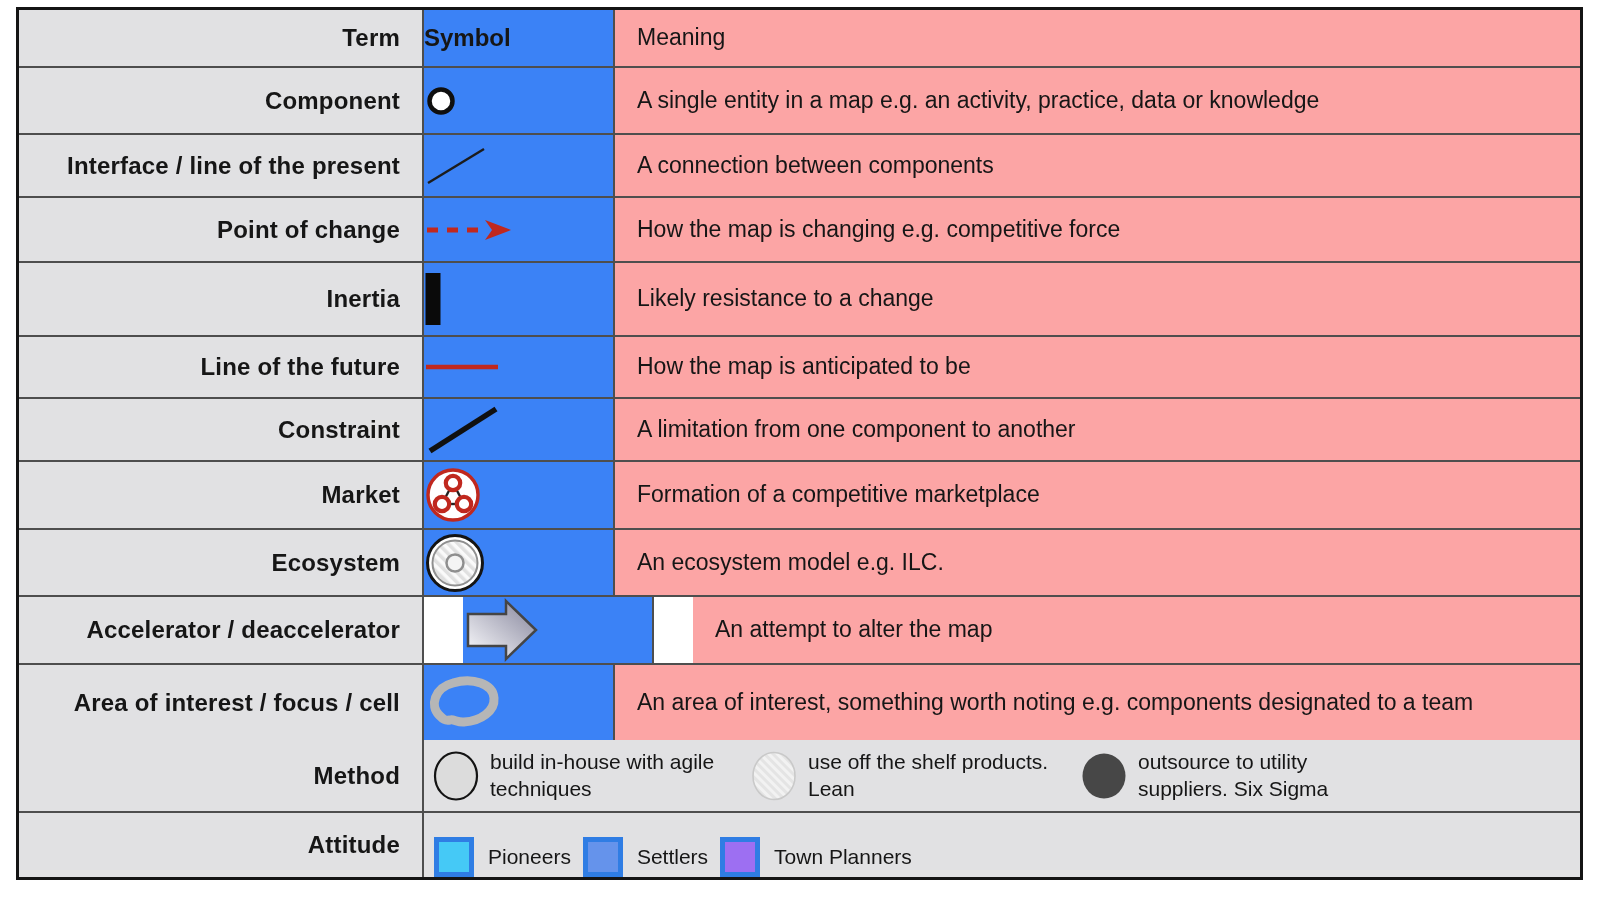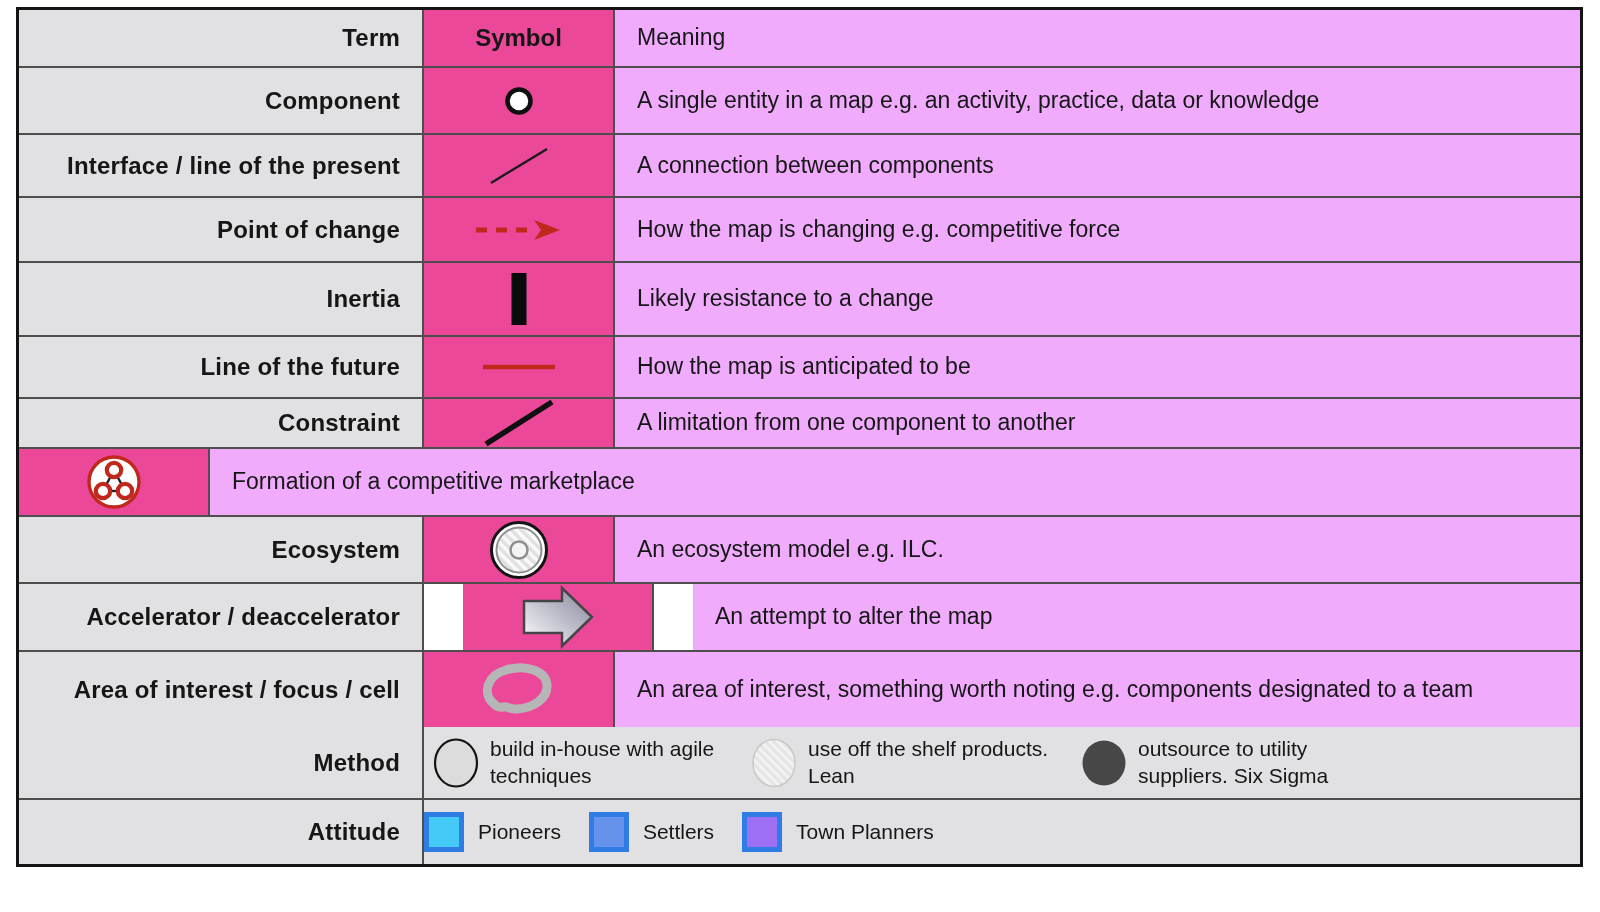--- a/index.html
+++ b/index.html
@@ -17,49 +17,48 @@
   .cell { display: flex; align-items: center; }
   .term-cell {
     width: 405px; flex: none;
     justify-content: flex-end;
     padding-right: 22px;
     background: #e1e1e3;
     border-right: 2px solid #4e4e4e;
   }
   .symbol-cell {
     width: 191px; flex: none;
-    justify-content: center;
-    background: #ec4899;
+    background: #3b82f6;
     border-right: 2px solid #4e4e4e;
   }
   .meaning-cell {
     flex: 1;
     padding-left: 22px; padding-right: 24px;
-    background: #f0abfc;
+    background: #fca5a5;
   }
   .merged-cell {
     flex: 1;
     background: #e1e1e3;
     display: flex; align-items: center;
   }
   .term-label { font-weight: 700; font-size: 24px; letter-spacing: 0.2px; }
   .meaning-text { font-size: 23px; line-height: 1.3; }
   .header-meaning { font-weight: 400; }
   .symbol-header-label { font-weight: 700; font-size: 24px; }
 
   .method-cell { padding-left: 8px; }
   .method-item { display: flex; align-items: center; gap: 10px; flex: none; }
   .method-item-1 { width: 318px; }
   .method-item-2 { width: 330px; }
   .method-label { font-size: 21px; line-height: 1.25; }
   .method-label-1 { max-width: 252px; }
   .method-label-2 { max-width: 274px; }
   .method-label-3 { max-width: 212px; }
 
-  .attitude-cell { gap: 28px; }
+  .attitude-cell { padding-left: 10px; gap: 12px; align-items: flex-end; }
   .attitude-item { display: flex; align-items: center; gap: 14px; flex: none; }
   .attitude-label { font-size: 21px; }
   .attitude-swatch { width: 40px; height: 40px; border: 5px solid; flex: none; }
 
   .symbol-wrap { display: flex; align-items: center; justify-content: center; }
 </style>
 </head>
 <body>
 
 <div class="legend-table">
@@ -153,37 +152,40 @@
             <svg width="76" height="10" viewBox="0 0 76 10">
               <line x1="2" y1="5" x2="74" y2="5" stroke="#c0281e" stroke-width="4.5"></line>
             </svg>
           </span>
         </div>
     <div class="cell meaning-cell">
       <span class="meaning-text">How the map is anticipated to be</span>
     </div>
   </div>
 
-  <div class="row" style="height: 50px;">
+  <div class="row" style="height: 63px;">
     <div class="cell term-cell">
       <span class="term-label">Constraint</span>
     </div>
     <div class="cell symbol-cell">
           <span class="symbol-wrap">
             <svg width="78" height="52" viewBox="0 0 78 52">
               <line x1="6" y1="47" x2="72" y2="5" stroke="#101010" stroke-width="5.5"></line>
             </svg>
           </span>
         </div>
     <div class="cell meaning-cell">
       <span class="meaning-text">A limitation from one component to another</span>
     </div>
   </div>
 
   <div class="row" style="height: 68px;">
+    <div class="cell term-cell">
+      <span class="term-label">Market</span>
+    </div>
     <div class="cell symbol-cell">
           <span class="symbol-wrap">
             <svg width="58" height="58" viewBox="0 0 58 58">
               <circle cx="29" cy="29" r="25" fill="#fff" stroke="#c0281e" stroke-width="3.4"></circle>
               <line x1="29" y1="17" x2="18" y2="38" stroke="#222" stroke-width="2.4"></line>
               <line x1="29" y1="17" x2="40" y2="38" stroke="#222" stroke-width="2.4"></line>
               <line x1="18" y1="38" x2="40" y2="38" stroke="#222" stroke-width="2.4"></line>
               <circle cx="29" cy="17" r="7.2" fill="#fff" stroke="#c0281e" stroke-width="4.2"></circle>
               <circle cx="18" cy="38" r="7.2" fill="#fff" stroke="#c0281e" stroke-width="4.2"></circle>
               <circle cx="40" cy="38" r="7.2" fill="#fff" stroke="#c0281e" stroke-width="4.2"></circle>

